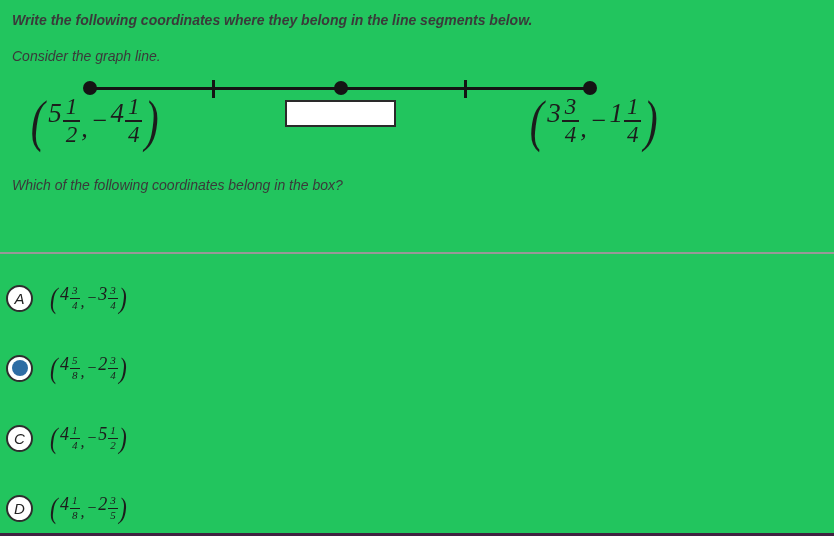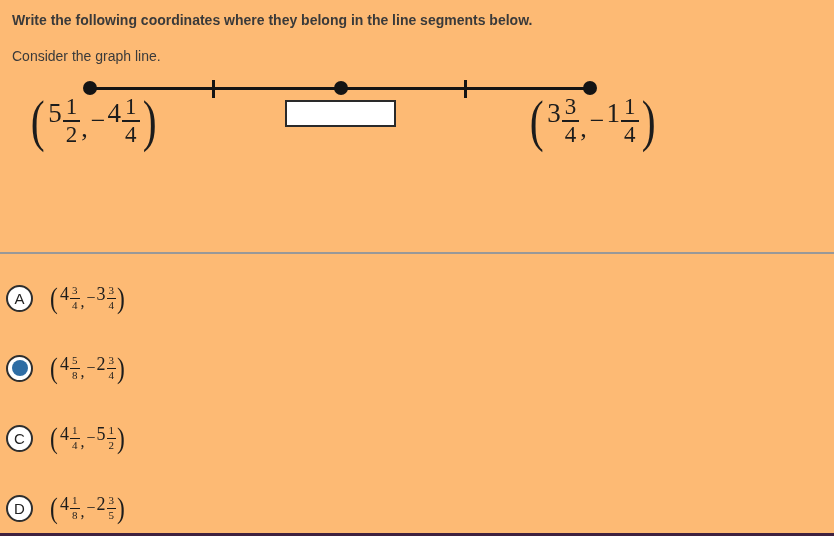--- a/index.html
+++ b/index.html
@@ -1,19 +1,19 @@
 <!DOCTYPE html>
 <html><head>
 <meta charset="utf-8">
 <style>
   * { margin:0; padding:0; box-sizing:border-box; }
   html,body { width:834px; height:536px; }
   body { font-family:"Liberation Sans", sans-serif; background:#ffffff; position:relative; overflow:hidden; }
 
-  .page { position:absolute; inset:0; background:#fdba74; }
+  .page { position:absolute; inset:0; background:#22c55e;font-style:italic; }
 
   .prompt { position:absolute; left:12px; top:12px; font-size:14px; font-weight:bold; color:#3a3a3a; }
   .subprompt { position:absolute; left:12px; top:48px; font-size:14px; color:#3a3a3a; }
   .question { position:absolute; left:12px; top:177px; font-size:14px; color:#3a3a3a; }
 
   
   .graph { position:absolute; left:0; top:72px; width:834px; height:100px; }
   .nl-line { position:absolute; left:90px; top:15px; width:501px; height:3px; background:#141414; }
   .nl-dot { position:absolute; top:9px; width:14px; height:14px; border-radius:50%; background:#141414; }
   .nl-dot.d1 { left:83px; } .nl-dot.d2 { left:334px; } .nl-dot.d3 { left:583px; }
@@ -108,20 +108,21 @@
       <span class="minus">−</span>
       <span class="whole">1</span>
       <span class="frac">
         <span class="num">1</span>
         <span class="den">4</span>
       </span>
       <span class="paren">)</span>
     </div>
   </div>
 
+  <div class="question">Which of the following coordinates belong in the box?</div>
 
   <div class="divider"></div>
 
   <div class="option-row r0">
     <div class="radio">
       <span class="letter">A</span>
 
     </div>
     <div class="coord coord-sm">
       <span class="paren">(</span>

